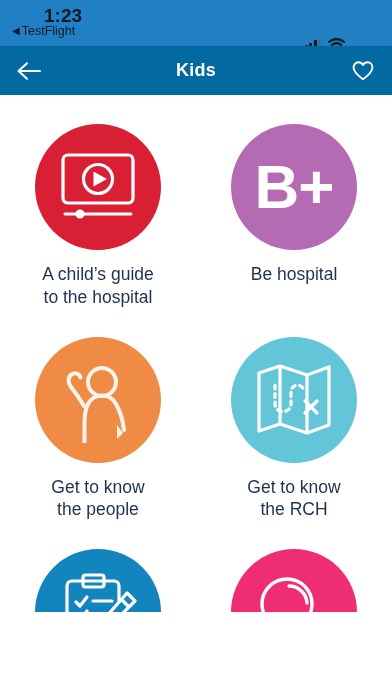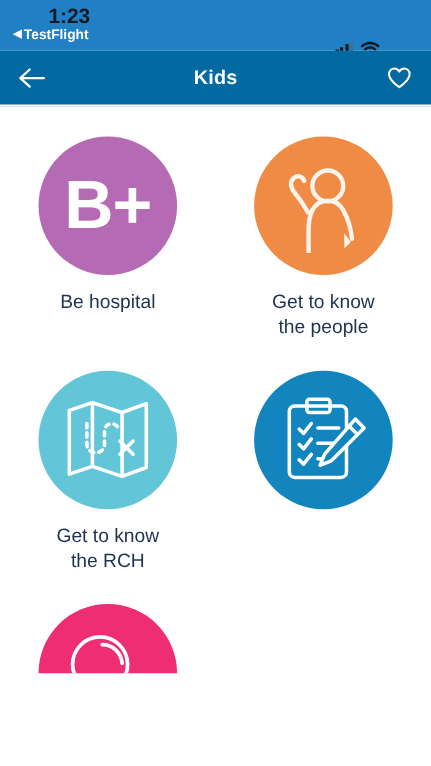--- a/index.html
+++ b/index.html
@@ -36,22 +36,22 @@
     font-size: 19px;
     font-weight: bold;
     color: #111a22;
     letter-spacing: 0px;
   }
   .sb-back {
     position: absolute;
     left: 12px;
     top: 24px;
     font-size: 12.5px;
-    font-weight: bold;
-    color: #ffffff;
+    font-weight: normal;
+    color: #0f172a;
     white-space: nowrap;
   }
   .sb-back .tri {
     font-size: 10px;
     vertical-align: 1px;
     margin-right: 2px;
   }
   .sb-right {
     position: absolute;
     right: 13px;
@@ -228,20 +228,33 @@
     <div class="nav-title">Kids</div>
     <div class="nav-fav">
       <svg width="24" height="22" viewBox="0 0 24 22">
         <path d="M12 19.2S2.6 13.1 2.6 7.3c0-2.8 2.2-5 4.9-5 2 0 3.6 1.2 4.5 2.8.9-1.6 2.5-2.8 4.5-2.8 2.7 0 4.9 2.2 4.9 5 0 5.8-9.4 11.9-9.4 11.9z" fill="none" stroke="#ffffff" stroke-width="1.9" stroke-linejoin="round"></path>
       </svg>
     </div>
   </div>
 
   <div class="grid">
 
+    <div class="tile">
+      <div class="circle" style="background:#D81F33">
+        <svg width="86" height="72" viewBox="0 0 86 72">
+          <rect x="8" y="4" width="70" height="48" rx="5" ry="5" fill="none" stroke="#ffffff" stroke-width="3.2"></rect>
+          <circle cx="43" cy="28" r="14.5" fill="none" stroke="#ffffff" stroke-width="3.2"></circle>
+          <path d="M38.5 20.5 L52 28 L38.5 35.5 Z" fill="#ffffff"></path>
+          <line x1="10" y1="63" x2="76" y2="63" stroke="#ffffff" stroke-width="3" stroke-linecap="round"></line>
+          <circle cx="25" cy="63" r="4.6" fill="#ffffff"></circle>
+        </svg>
+      </div>
+      <div class="tile-label">A child’s guide
+to the hospital</div>
+    </div>
 
     <div class="tile">
       <div class="circle" style="background:#B46BB4">
         <span class="bplus">B+</span>
       </div>
       <div class="tile-label">Be hospital</div>
     </div>
 
     <div class="tile">
       <div class="circle" style="background:#F08B45">

